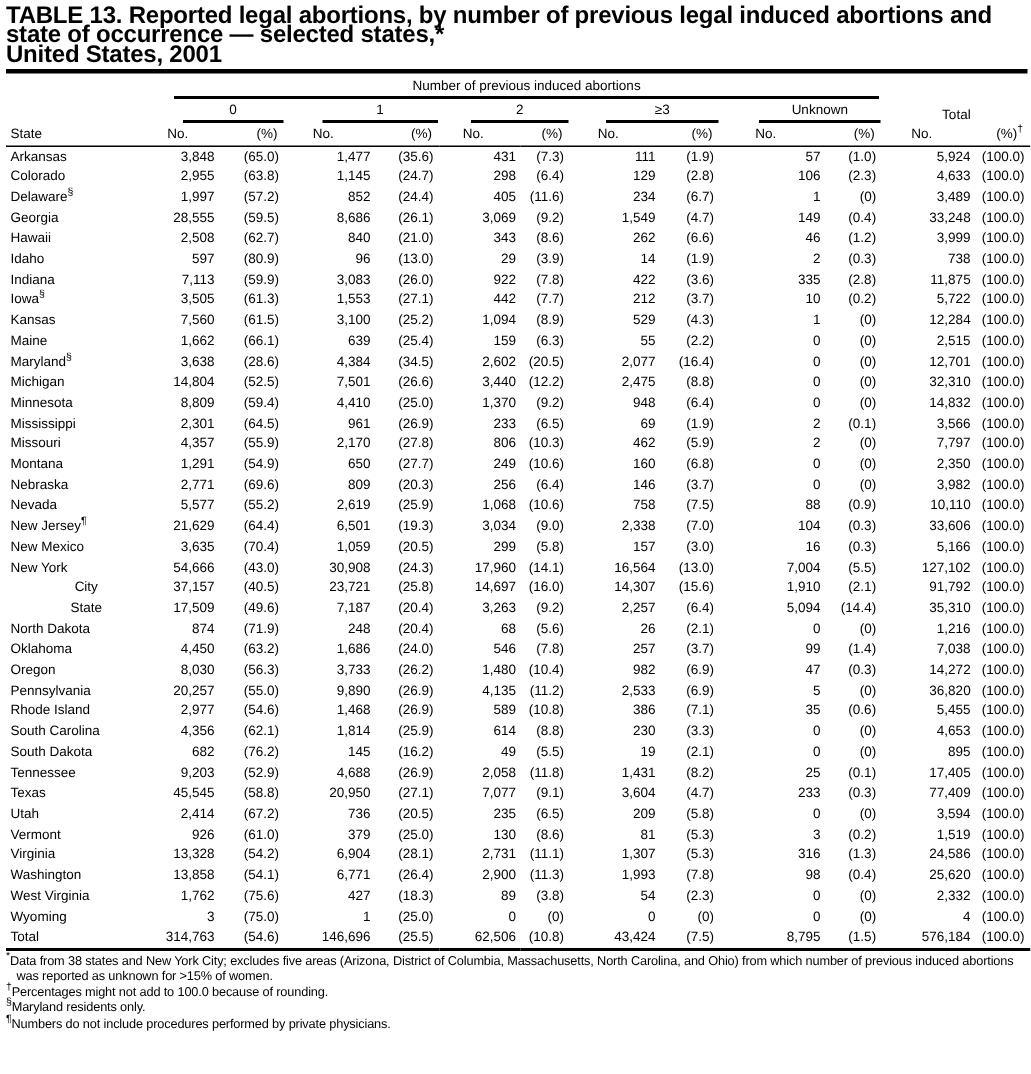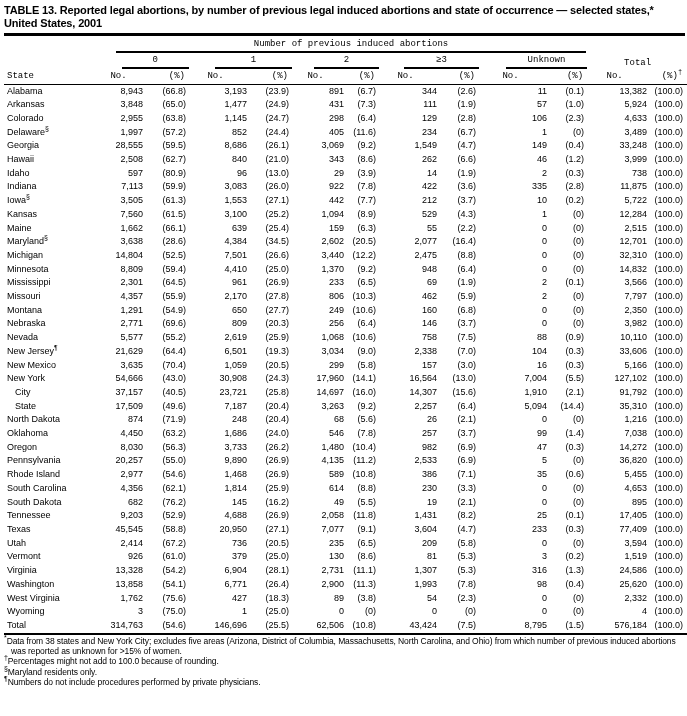--- a/index.html
+++ b/index.html
@@ -1,32 +1,32 @@
 <!DOCTYPE html>
 <html><head>
 <meta charset="utf-8">
 <style>
   html,body{margin:0;padding:0;background:#fff;color:#000;}
   body{width:687px;height:716px;font-family:"Liberation Sans",sans-serif;-webkit-font-smoothing:none;}
   .page{padding:4px 0 0 4px;}
-  .title{font-size:11px;font-weight:bold;line-height:13px;letter-spacing:-0.15px;width:681px;}
+  .title{font-size:16px;font-weight:bold;line-height:13px;letter-spacing:-0.15px;width:681px;}
   .top-rule{height:2.5px;background:#000;margin-top:3px;width:681px;}
   table{border-collapse:collapse;table-layout:fixed;width:683px;font-size:9px;}
   th,td{padding:0;overflow:hidden;white-space:nowrap;}
-  thead th{font-weight:normal;font-size:9px;vertical-align:bottom;font-family:Liberation Mono, monospace;}
+  thead th{font-weight:normal;font-size:9px;vertical-align:bottom;}
   .span-label{border-bottom:2px solid #000;text-align:center;line-height:12px;padding:2px 0 1px 0;margin-left:16px;margin-right:2px;}
   .grp{border-bottom:2px solid #000;text-align:center;line-height:12px;padding:1px 0 1px 0;margin-left:24%;margin-right:1px;}
   .total-hd{text-align:center;line-height:12px;padding-top:1px;}
   tr.subhead th{border-bottom:1.5px solid #000;padding-top:1px;padding-bottom:2px;line-height:12px;}
   th.state-lbl{text-align:left;padding-left:3px;}
   th.noh{padding-right:9px;}
   th.pcth{text-align:right;padding-right:5px;}
   tbody td{line-height:13.7px;}
   td.state{text-align:left;padding-left:3px;}
-  td.state.indent{padding-left:11px;}
+  td.state.indent{padding-left:11px;text-align:center;}
   td.no{text-align:right;padding-right:3px;}
   td.pct{text-align:right;padding-right:4px;}
   tr.total td{border-bottom:2px solid #000;}
   sup{font-size:7px;line-height:0;vertical-align:super;}
   .footnotes{width:681px;font-size:8.5px;line-height:10.4px;margin-top:1px;letter-spacing:-0.1px;}
   .fn{margin:0;padding-left:7px;text-indent:-7px;}
 </style>
 </head>
 <body>
 
@@ -94,40 +94,25 @@
         <th class="noh">No.</th>
         <th class="pcth">(%)</th>
         <th class="noh">No.</th>
         <th class="pcth">(%)</th>
         <th class="noh">No.</th>
         <th class="pcth"><span>(%)</span><sup>†</sup></th>
       </tr>
     </thead>
     <tbody>
         <tr>
-          <td class="state">Alabama</td>
-          <td class="no">8,943</td>
-          <td class="pct">(66.8)</td>
-          <td class="no">3,193</td>
-          <td class="pct">(23.9)</td>
-          <td class="no">891</td>
-          <td class="pct">(6.7)</td>
-          <td class="no">344</td>
-          <td class="pct">(2.6)</td>
-          <td class="no">11</td>
-          <td class="pct">(0.1)</td>
-          <td class="no">13,382</td>
-          <td class="pct">(100.0)</td>
-        </tr>
-        <tr>
           <td class="state">Arkansas</td>
           <td class="no">3,848</td>
           <td class="pct">(65.0)</td>
           <td class="no">1,477</td>
-          <td class="pct">(24.9)</td>
+          <td class="pct">(35.6)</td>
           <td class="no">431</td>
           <td class="pct">(7.3)</td>
           <td class="no">111</td>
           <td class="pct">(1.9)</td>
           <td class="no">57</td>
           <td class="pct">(1.0)</td>
           <td class="no">5,924</td>
           <td class="pct">(100.0)</td>
         </tr>
         <tr>

